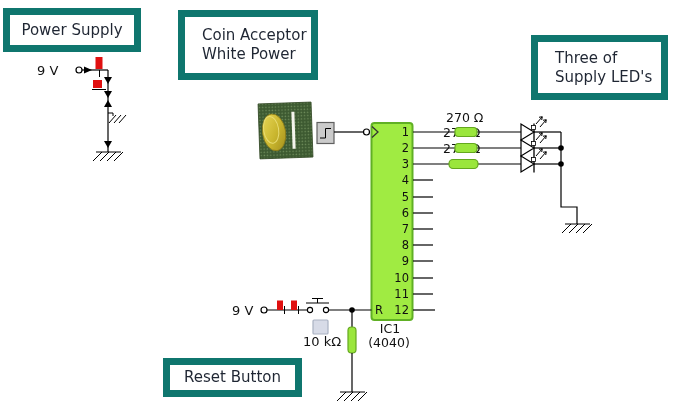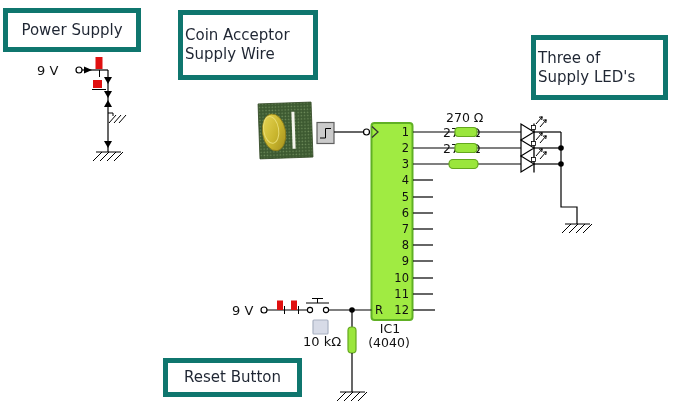--- a/index.html
+++ b/index.html
@@ -1,42 +1,42 @@
 <!DOCTYPE html>
 <html><head>
 <meta charset="utf-8">
 <style>
   html,body{margin:0;padding:0;background:#fff;}
   .stage{position:relative;width:676px;height:408px;background:#ffffff;overflow:hidden;
          font-family:"DejaVu Sans","Liberation Sans",sans-serif;}
-  .label-box{position:absolute;box-sizing:border-box;border:5px solid #0f766e;background:#fff;
+  .label-box{position:absolute;box-sizing:border-box;border:7px solid #0f766e;background:#fff;
              color:#1f2633;font-size:15px;line-height:1.25;display:flex;flex-direction:column;
              justify-content:center;}
   .center{align-items:center;text-align:center;}
-  .leftpad{padding-left:2px;}
+  .leftpad{padding-left:17px;}
   svg{position:absolute;left:0;top:0;}
   svg text{font-family:"DejaVu Sans","Liberation Sans",sans-serif;fill:#111;}
   .lbl13{font-size:13px;}
   .lbl12{font-size:12.5px;}
   .pin{font-size:11.5px;fill:#101010;}
   .wire{stroke:#000;stroke-width:1.2;fill:none;}
   .thin{stroke:#000;stroke-width:1;fill:none;}
 </style>
 </head>
 <body>
 
 <div class="stage">
 
   <div class="label-box center" style="left:3px;top:8px;width:138px;height:44px;">
     <span>Power Supply</span>
   </div>
 
   <div class="label-box leftpad" style="left:178px;top:10px;width:140px;height:70px;">
     <span>Coin Acceptor</span>
-    <span>Supply Wire</span>
+    <span>White Power</span>
   </div>
 
   <div class="label-box leftpad" style="left:531px;top:35px;width:137px;height:65px;">
     <span>Three of</span>
     <span>Supply LED's</span>
   </div>
 
   <div class="label-box center" style="left:163px;top:358px;width:139px;height:39px;">
     <span>Reset Button</span>
   </div>

